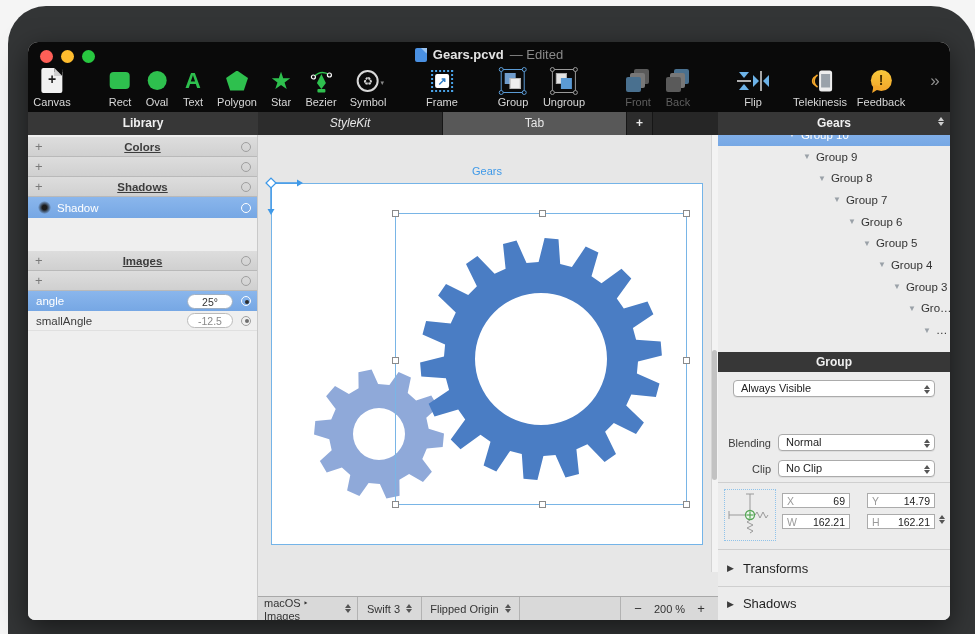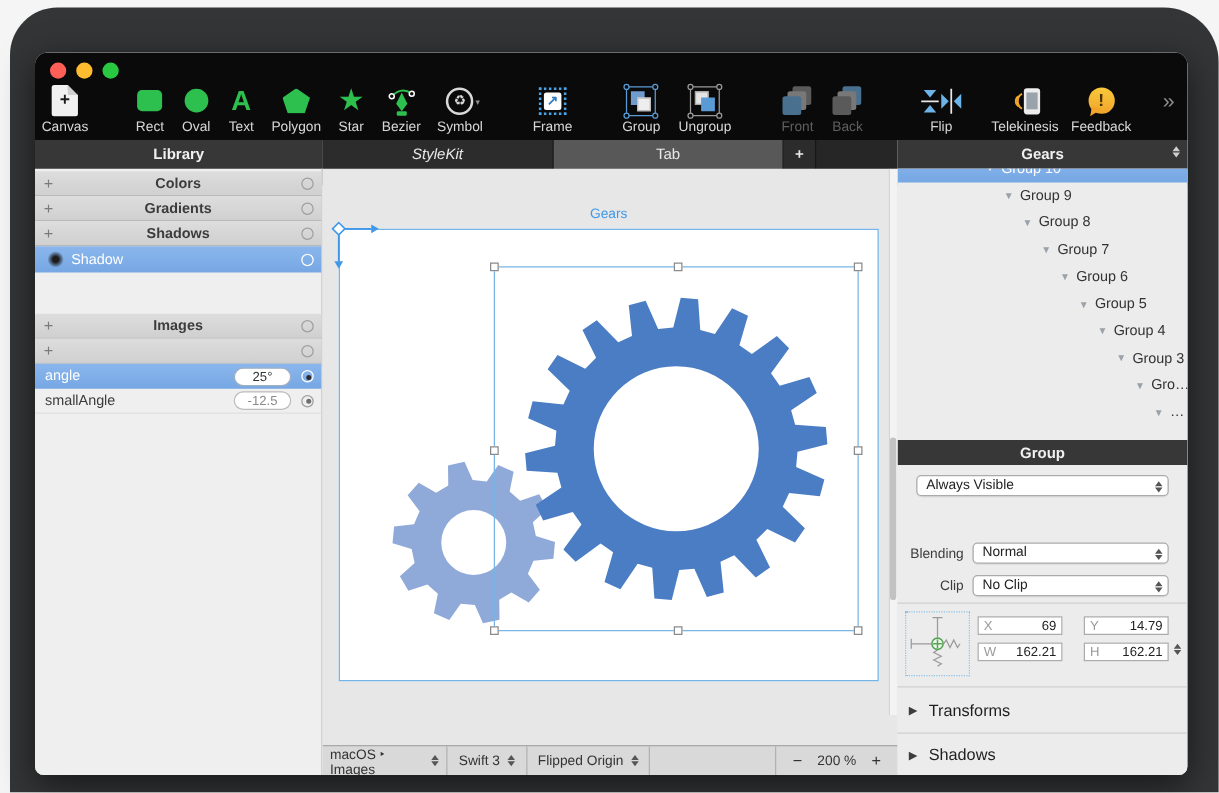--- a/index.html
+++ b/index.html
@@ -77,21 +77,21 @@
   .stp.dark i.up { border-bottom-color:#555; }
   .stp.dark i.dn { border-top-color:#555; }
 
   
   .main { position:absolute; left:0; top:93px; width:100%; height:485px; display:flex; }
 
   
   .left-panel { width:230px; background:#efefef; border-right:1px solid #c9c9c9; }
   .sec-row { height:20px; background:linear-gradient(#dddddd,#d0d0d0); border-bottom:1px solid #b9b9b9; display:flex; align-items:center; position:relative; }
   .sec-row .plus { color:#7a7a7a; font-size:13px; margin-left:7px; width:12px; }
-  .sec-row .sec-lbl { position:absolute; left:0; width:100%; text-align:center; font-size:11.5px; font-weight:bold; color:#3c3c3c; }
+  .sec-row .sec-lbl { position:absolute; left:0; width:100%; text-align:center; font-size:11.5px; font-weight:bold; color:#3c3c3c;text-decoration:underline; }
   .ring { position:absolute; right:6px; width:10px; height:10px; border:1.5px solid #9f9f9f; border-radius:50%; }
   .sel-row { height:21px; background:linear-gradient(#8ab6ec,#76a7e4); display:flex; align-items:center; color:#fff; font-size:11.5px; position:relative; }
   .shadow-dot { width:13px; height:13px; margin:0 6px 0 10px; border-radius:50%; background:radial-gradient(circle,#1c1c1c 25%,rgba(28,28,28,0) 72%); }
   .sel-row .ring { border-color:#fff; }
   .gap1 { height:33px; }
   .var-row { height:20px; display:flex; align-items:center; font-size:11.5px; position:relative; border-bottom:1px solid #e0e0e0; }
   .var-row.selected { background:linear-gradient(#8ab6ec,#76a7e4); color:#fff; border-bottom:none; }
   .var-row .vname { margin-left:8px; }
   .var-row.plain { color:#3c3c3c; }
   .pill { position:absolute; right:24px; width:46px; height:15px; background:#fff; border:1px solid #9fb0c4; border-radius:8px; font-size:10.5px; color:#333; text-align:center; line-height:14px; }
@@ -154,20 +154,25 @@
   <div class="bezel"></div>
 
   <div class="window">
 
     <div class="titlebar">
       <div class="lights">
         <div class="light red"></div>
         <div class="light yellow"></div>
         <div class="light green"></div>
       </div>
+      <div class="wtitle">
+        <span class="doc-ic"></span>
+        <span class="t-name">Gears.pcvd</span>
+        <span class="t-edited">— Edited</span>
+      </div>
 
       <div class="tool" style="left:24px">
         <div class="ic">
             <span class="ic-canvas"></span>
           </div>
         <div class="lbl">Canvas</div>
       </div>
       <div class="tool" style="left:92px">
         <div class="ic">
             <span class="ic-rect"></span>
@@ -330,21 +335,20 @@
 
       <div class="left-panel">
         <div style="height:2px"></div>
         <div class="sec-row">
           <span class="plus">+</span>
           <span class="sec-lbl">Colors</span>
           <span class="ring"></span>
         </div>
         <div class="sec-row">
           <span class="plus">+</span>
-          <span class="sec-lbl">Gradients</span>
           <span class="ring"></span>
         </div>
         <div class="sec-row">
           <span class="plus">+</span>
           <span class="sec-lbl">Shadows</span>
           <span class="ring"></span>
         </div>
         <div class="sel-row">
           <span class="shadow-dot"></span>
           <span>Shadow</span>

